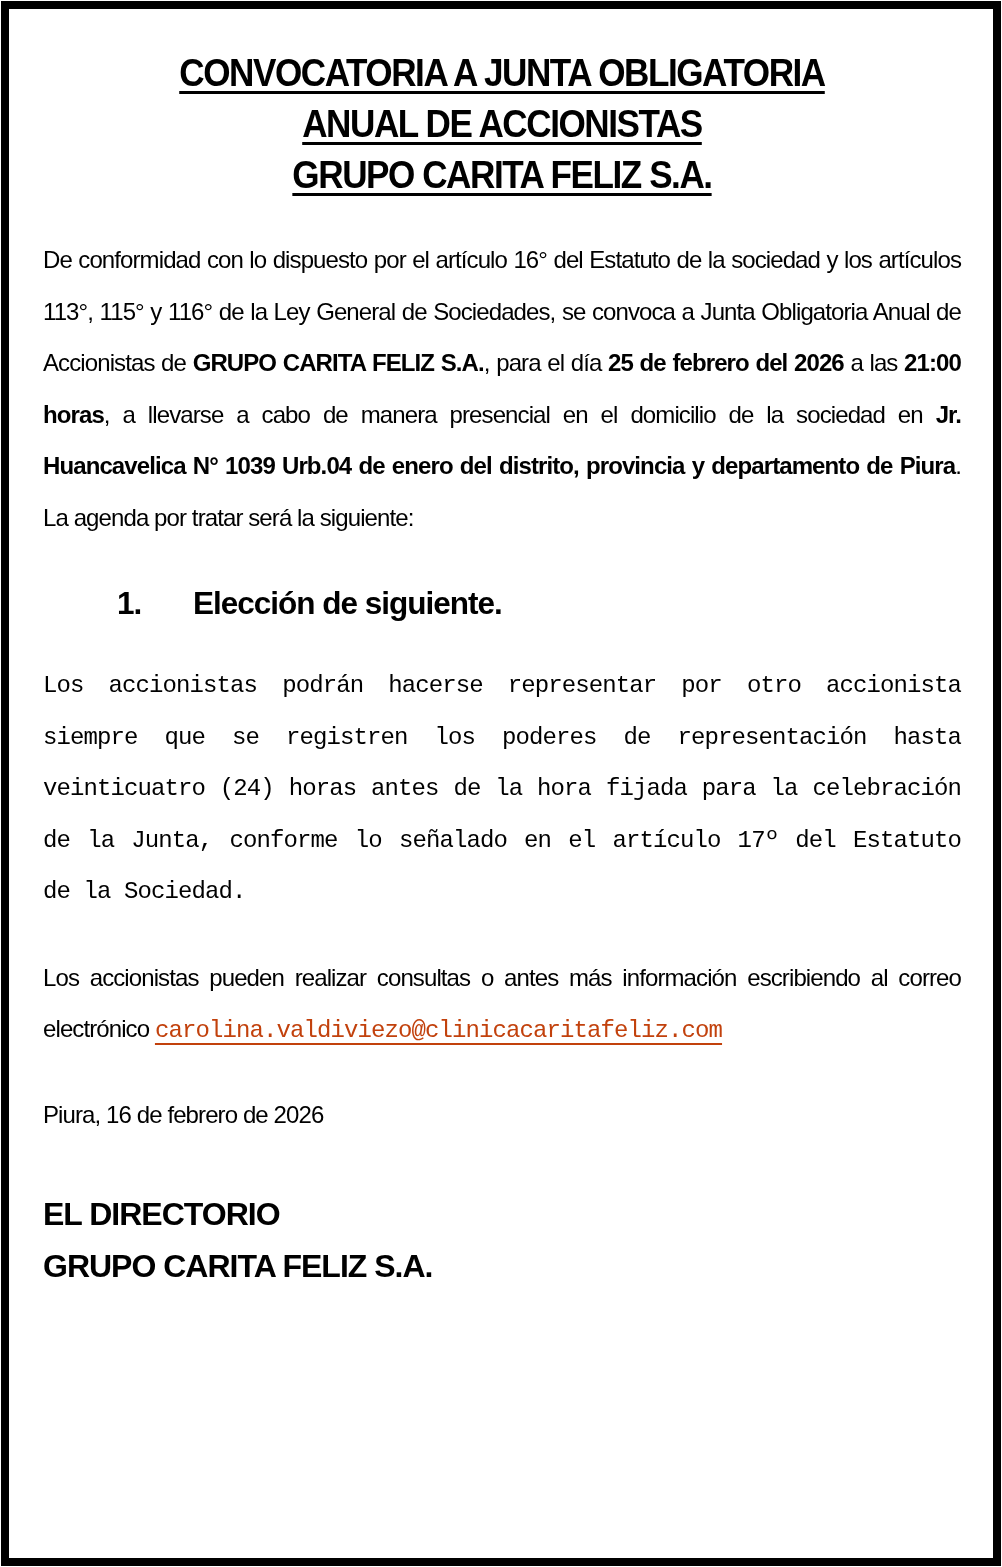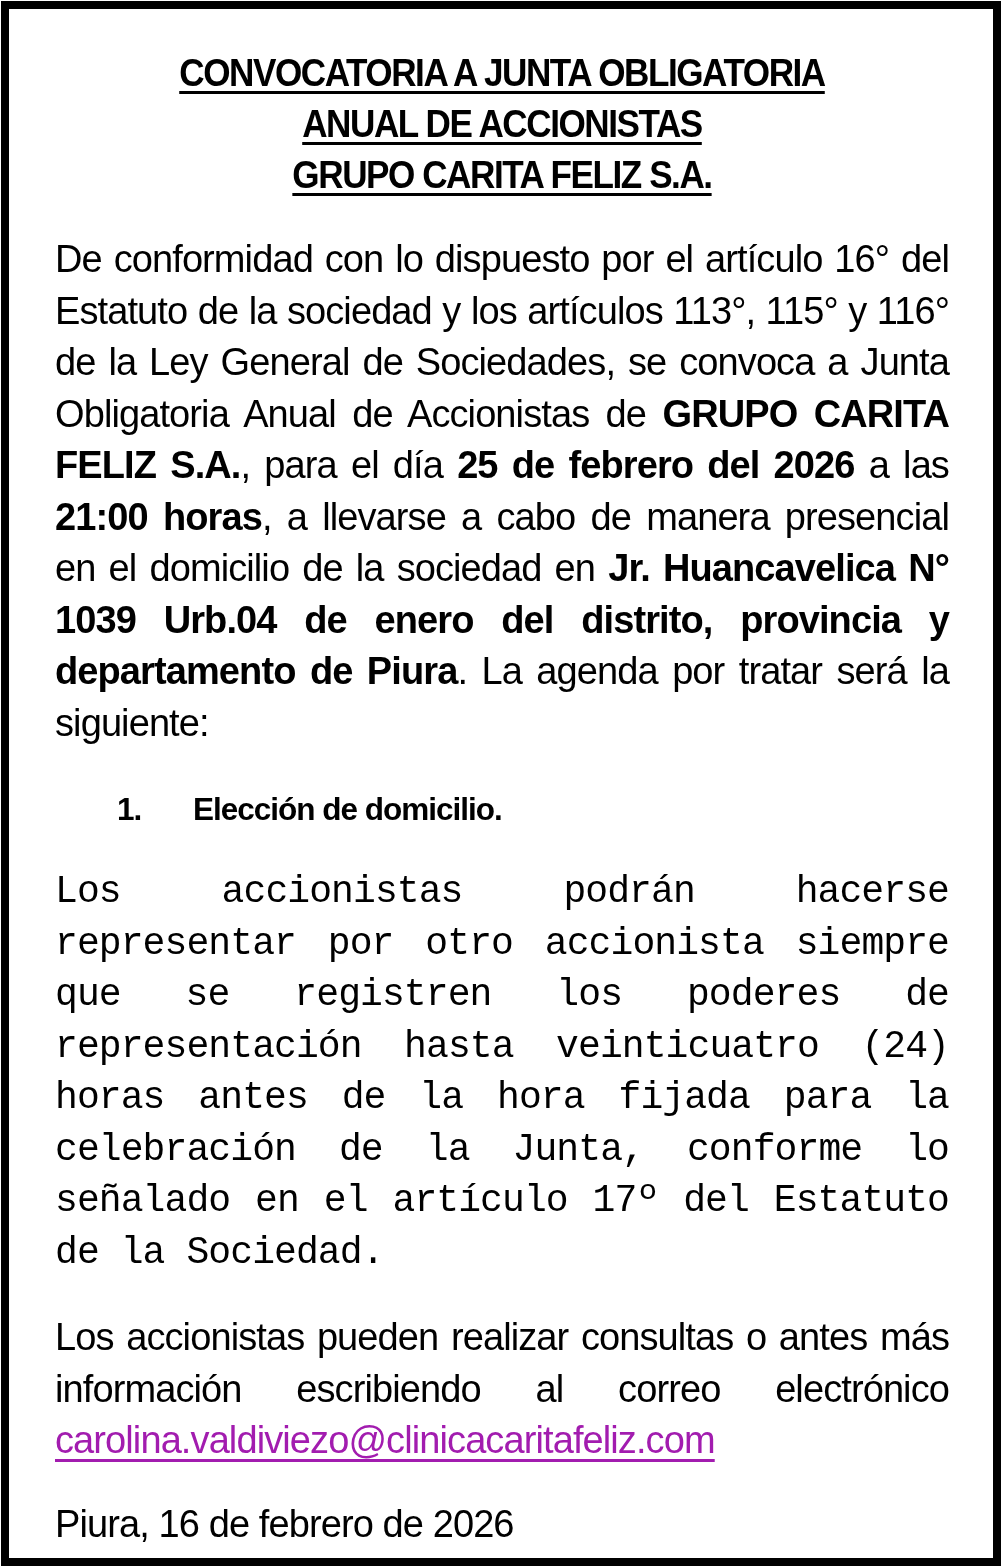--- a/index.html
+++ b/index.html
@@ -24,39 +24,39 @@
       font-weight: bold;
       font-size: 39px;
       line-height: 51px;
       margin-top: 38px;
       letter-spacing: -1.6px;
       transform: scaleX(0.9);
       transform-origin: center;
     }
     .title span { display: inline-block; text-decoration: underline; text-decoration-thickness: 3px; text-underline-offset: 5px; }
     .p {
-      font-size: 38px;
+      font-size: 24px;
       line-height: 51.5px;
       text-align: justify;
       letter-spacing: -0.9px;
-      margin: 12px;
+      margin: 0;
     }
     .p1 { margin-top: 34px; }
     .agenda {
       font-size: 31.5px;
       font-weight: bold;
       line-height: 52px;
       margin-top: 34px;
       letter-spacing: -1px;
     }
     .agenda .num { display: inline-block; width: 76px; margin-left: 74px; }
     .p2 { margin-top: 31px; font-family: Liberation Mono, monospace; }
     .p3 { margin-top: 34px; }
     .p4 { margin-top: 32px; text-align: left; }
-    .email { text-decoration: underline; text-underline-offset: 6px; color: #a21caf; }
+    .email { text-decoration: underline; text-underline-offset: 6px; color: #c2410c; font-family: Liberation Mono, monospace; }
     .sign {
       font-weight: bold;
       font-size: 32px;
       line-height: 52px;
       margin-top: 48px;
       letter-spacing: -1px;
     }
     b { font-weight: bold; }
   </style>
 </head>
@@ -66,21 +66,21 @@
   <div class="doc">
     <div class="title">
       <span>CONVOCATORIA A JUNTA OBLIGATORIA</span><br>
       <span>ANUAL DE ACCIONISTAS</span><br>
       <span>GRUPO CARITA FELIZ S.A.</span>
     </div>
 
     <p class="p p1"><span>De conformidad con lo dispuesto por el artículo 16° del Estatuto de la sociedad y los artículos 113°, 115° y 116° de la Ley General de Sociedades, se convoca a Junta Obligatoria Anual de Accionistas de </span><b>GRUPO CARITA FELIZ S.A.</b><span>, para el día </span><b>25 de febrero del 2026</b><span> a las </span><b>21:00 horas</b><span>, a llevarse a cabo de manera presencial en el domicilio de la sociedad en </span><b>Jr. Huancavelica N° 1039 Urb.04 de enero del distrito, provincia y departamento de Piura</b><span>. La agenda por tratar será la siguiente:</span></p>
 
     <div class="agenda">
-      <div><span class="num">1.</span><span>Elección de domicilio.</span></div>
+      <div><span class="num">1.</span><span>Elección de siguiente.</span></div>
     </div>
 
     <p class="p p2">Los accionistas podrán hacerse representar por otro accionista siempre que se registren los poderes de representación hasta veinticuatro (24) horas antes de la hora fijada para la celebración de la Junta, conforme lo señalado en el artículo 17º del Estatuto de la Sociedad.</p>
 
     <p class="p p3"><span>Los accionistas pueden realizar consultas o antes más información escribiendo al correo electrónico </span><a class="email" href="mailto:carolina.valdiviezo@clinicacaritafeliz.com">carolina.valdiviezo@clinicacaritafeliz.com</a></p>
 
     <p class="p p4">Piura, 16 de febrero de 2026</p>
 
     <div class="sign">
       <div>EL DIRECTORIO</div>

